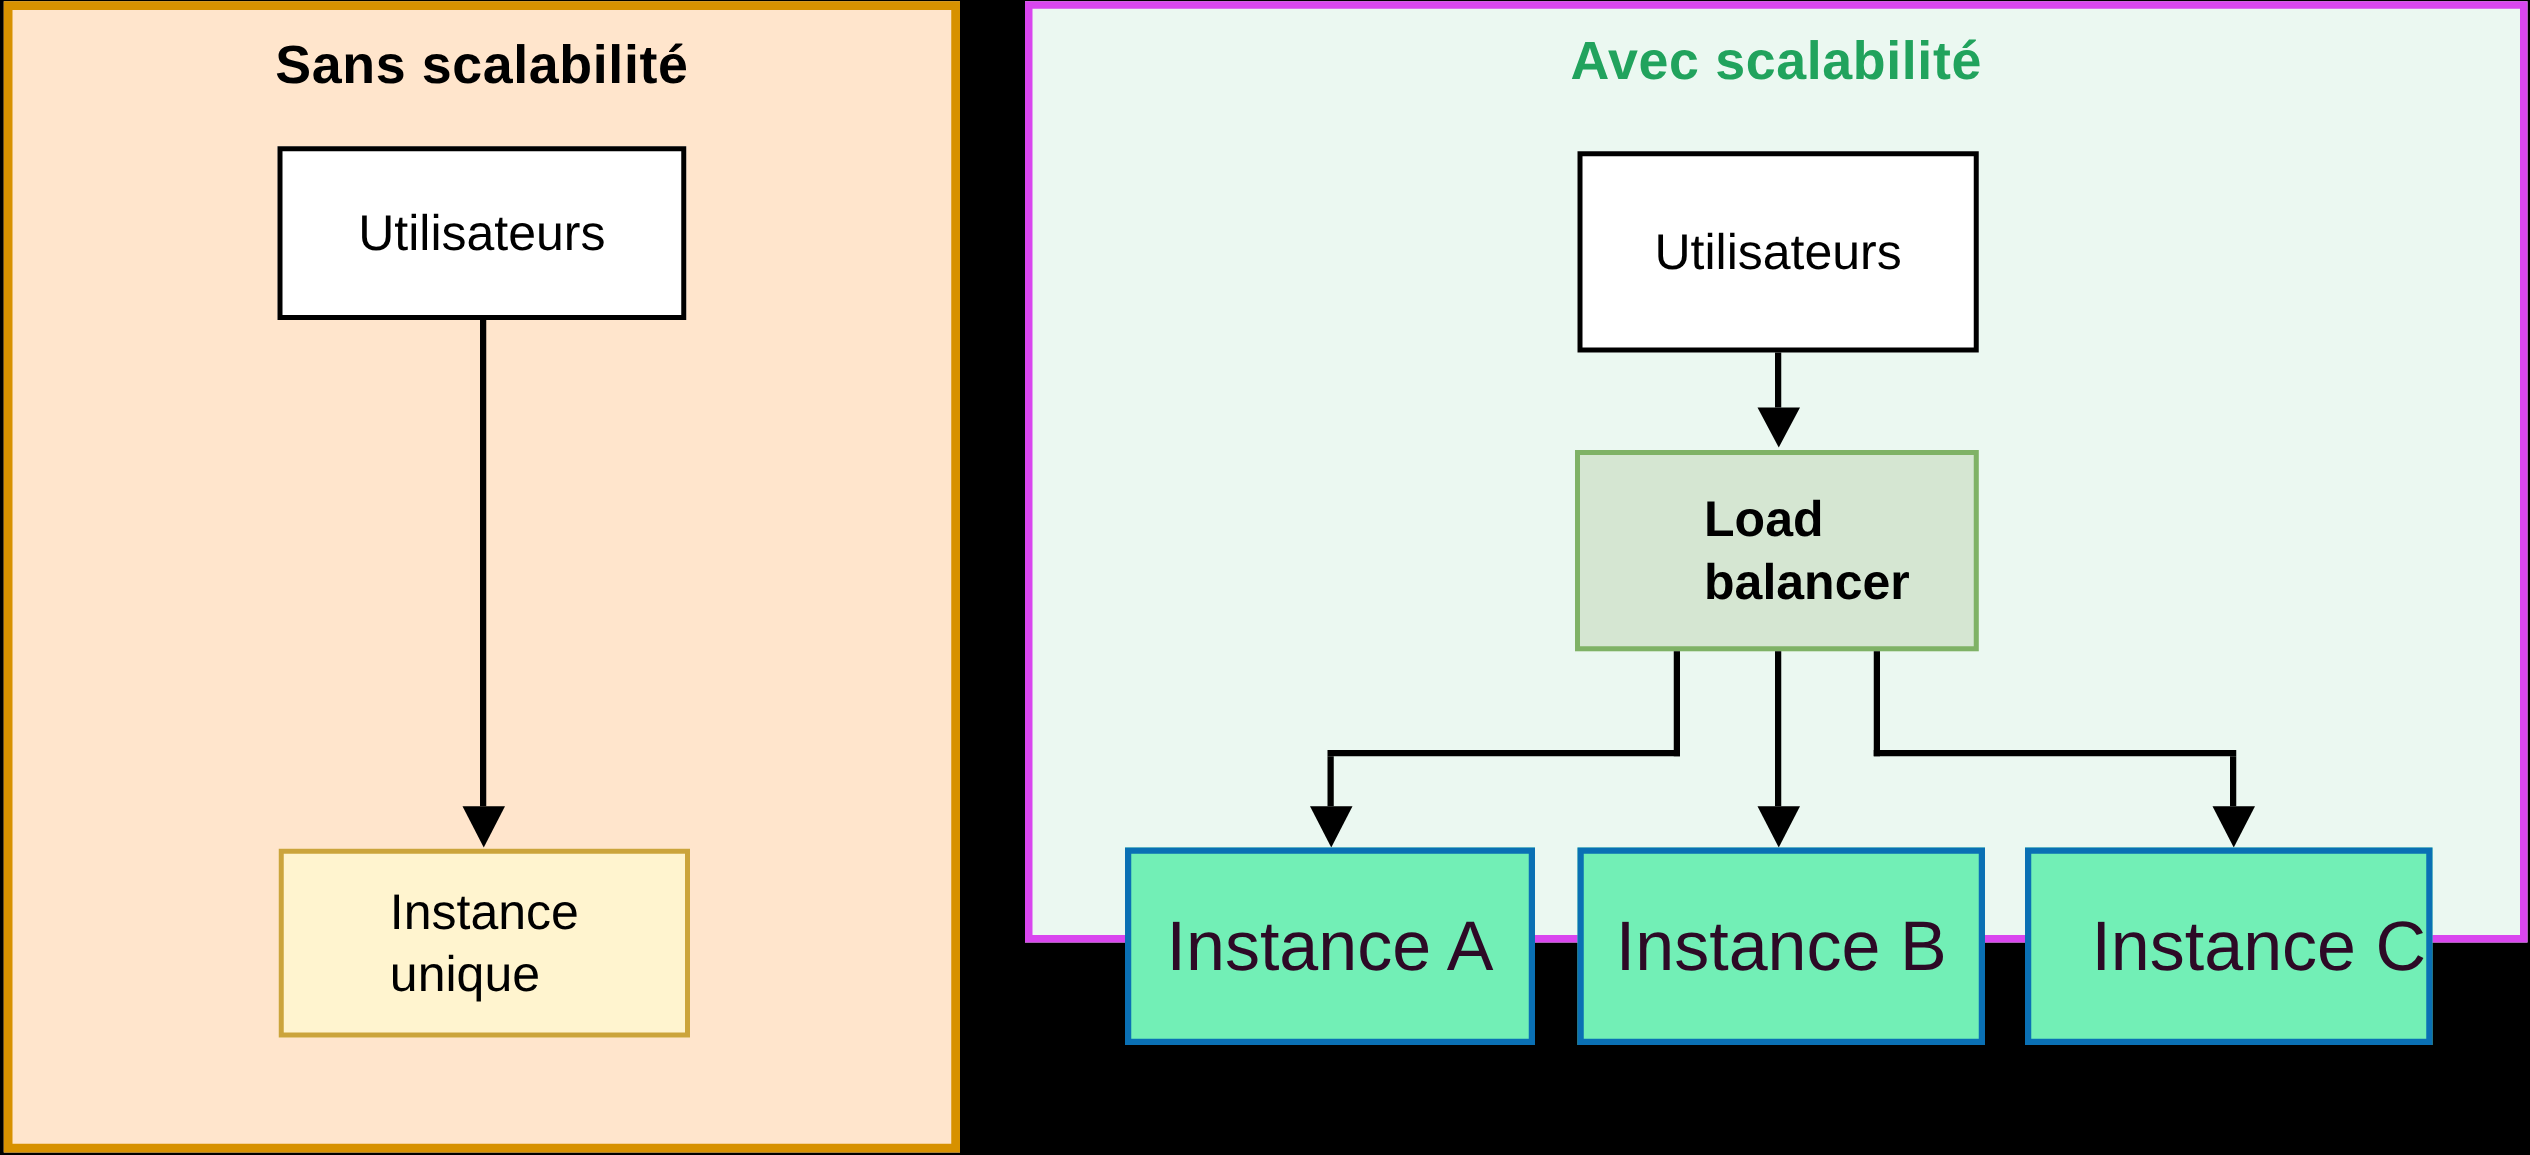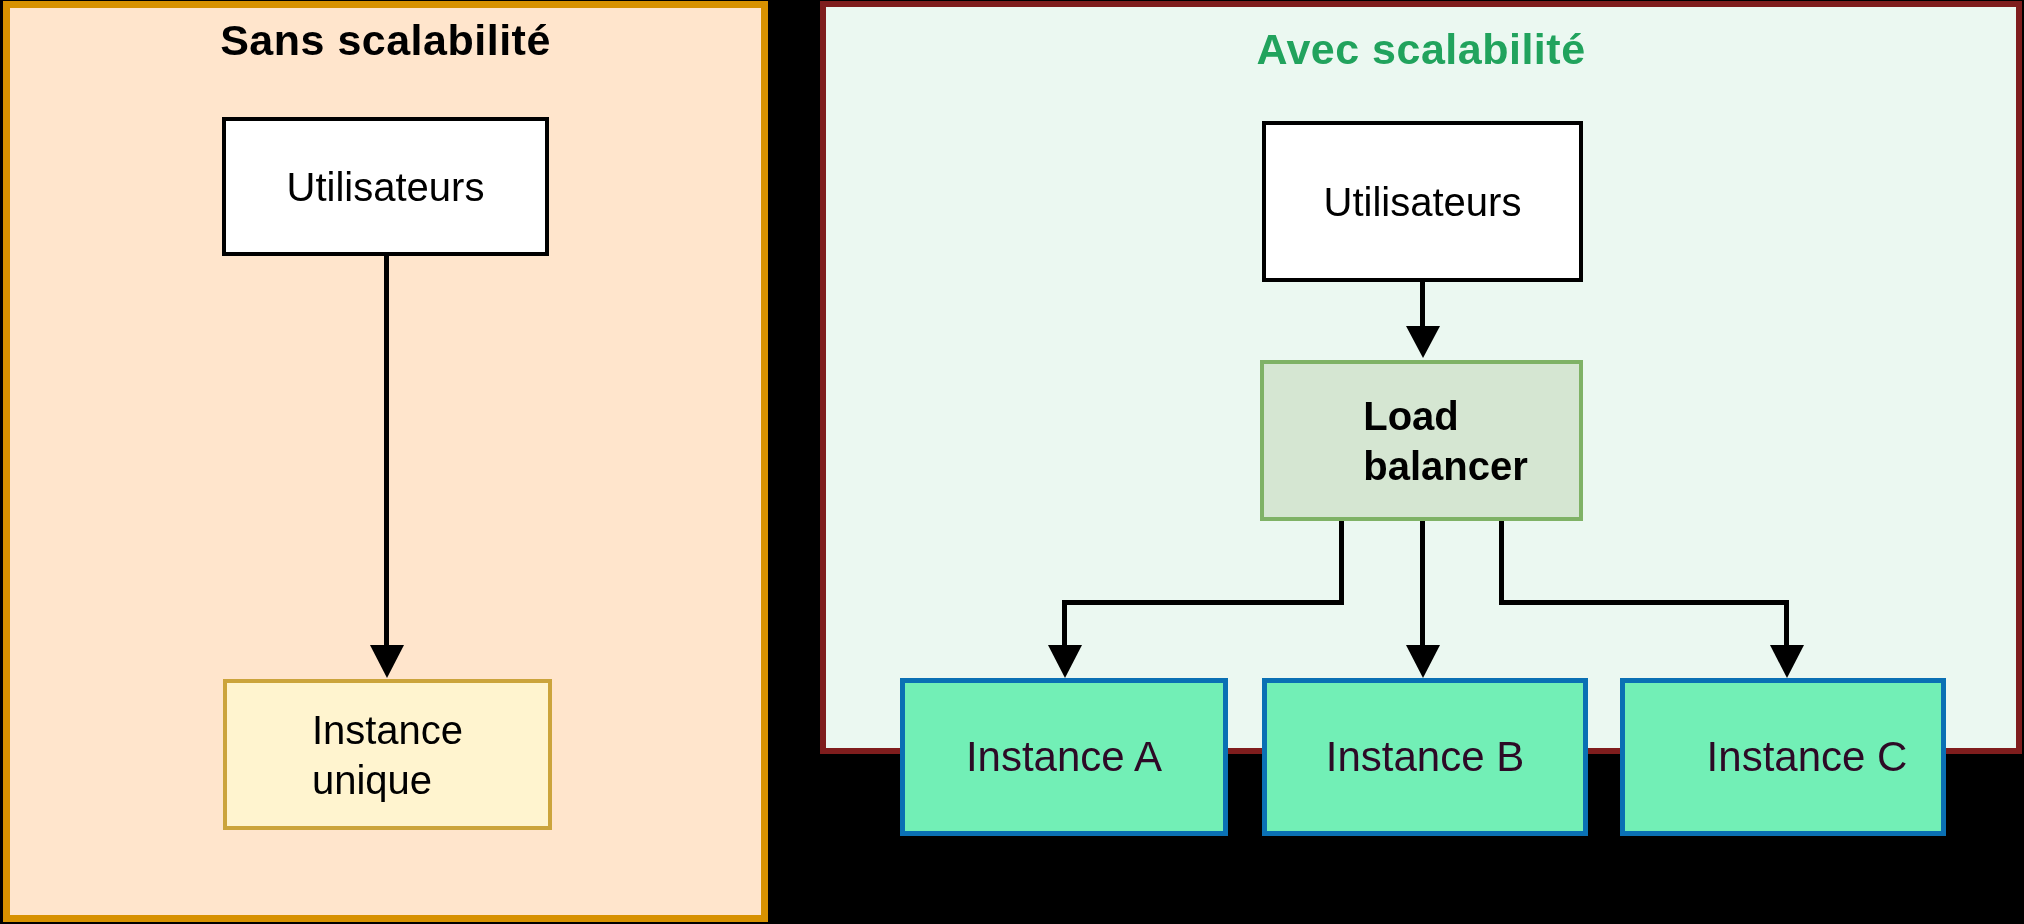--- a/index.html
+++ b/index.html
@@ -9,38 +9,38 @@
     position:relative;overflow:hidden;
   }
   .canvas{position:absolute;inset:0;}
   .panel{position:absolute;box-sizing:border-box;}
   .panel-left{
     left:3px;top:1px;width:765px;height:921px;
     border:7px solid #D79100;background:#FFE5CC;
   }
   .panel-right{
     left:820px;top:1px;width:1202px;height:753px;
-    border:6px solid #7f1d1d;background:#EBF8F1;
+    border:6px solid #d946ef;background:#EBF8F1;
   }
   .panel-title{
     position:absolute;left:0;width:100%;text-align:center;
     font-size:43px;font-weight:bold;letter-spacing:0.5px;
   }
-  .panel-left .panel-title{top:8px;color:#000000;}
+  .panel-left .panel-title{top:20px;color:#000000;}
   .panel-right .panel-title{top:18px;color:#21A35D;}
   .node{
     position:absolute;box-sizing:border-box;
     display:flex;align-items:center;justify-content:center;
     text-align:left;font-size:40px;color:#000;line-height:1.25;
     white-space:pre-line;
   }
   .box-white{background:#FFFFFF;border:4px solid #000000;}
   .box-yellow{background:#FFF4CF;border:4px solid #CBA43C;}
   .box-green{background:#D5E6D2;border:4px solid #7FB266;font-weight:bold;}
-  .box-teal{background:#72EFB6;border:5px solid #0A70B4;color:#2D0A26;font-size:42px;}
+  .box-teal{background:#72EFB6;border:5px solid #0A70B4;color:#2D0A26;font-size:56px;}
   
   .n-users-l{left:212px;top:109px;width:327px;height:139px;}
   .n-instance-unique{left:213px;top:671px;width:329px;height:151px;}
   
   .n-users-r{left:436px;top:114px;width:321px;height:161px;}
   .n-lb{left:434px;top:353px;width:323px;height:161px;padding-left:48px;}
   .n-inst-a{left:74px;top:671px;width:328px;height:158px;}
   .n-inst-b{left:436px;top:671px;width:326px;height:158px;}
   .n-inst-c{left:794px;top:671px;width:326px;height:158px;padding-left:48px;}
   

